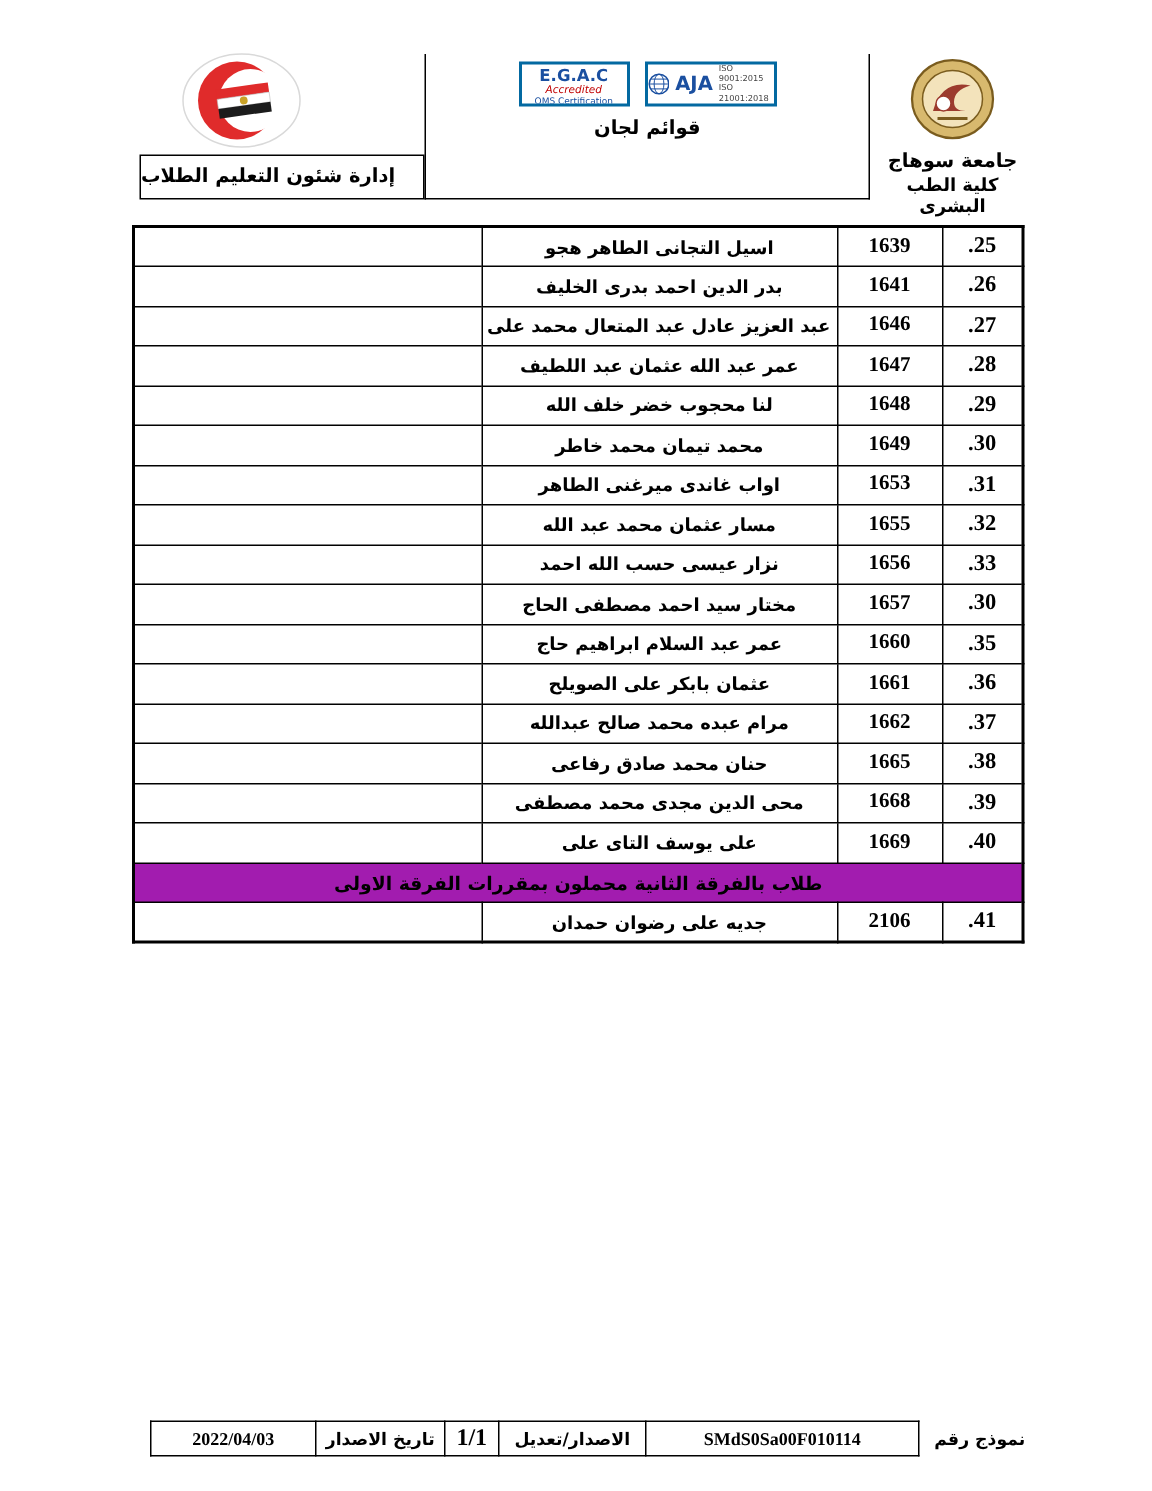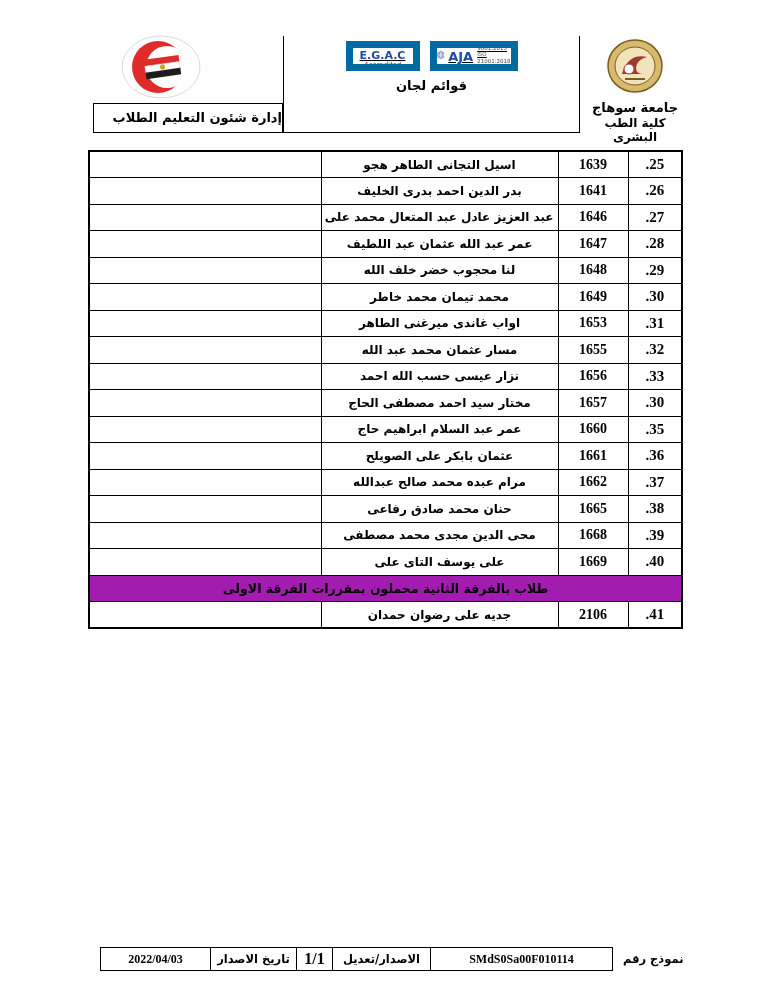--- a/index.html
+++ b/index.html
@@ -23,35 +23,35 @@
   }
   .univ-line1 { font-size: 13px; font-weight: bold; margin-top: 2px; }
   .univ-line2 { font-size: 12px; font-weight: bold; margin-top: 1px; }
 
   .center-block {
     position: absolute; top: 36px; left: 283px; width: 297px; height: 97px;
     border-left: 1px solid #000; border-right: 1px solid #000; border-bottom: 1px solid #000;
     text-align: center;
   }
   .certs { display: flex; justify-content: center; gap: 10px; margin-top: 5px; direction: ltr; }
-  .cert { background: #fff; border: 7px solid #0369a1; height: 30px; overflow: hidden; text-decoration: underline; }
+  .cert { background: #fff; border: 2px solid #0369a1; height: 30px; overflow: hidden; }
   .cert.egac { width: 74px; padding-top: 2px; }
   .egac-name { color: #1a4fa0; font-weight: bold; font-size: 11px; line-height: 11px; }
   .egac-acc  { color: #c00000; font-size: 7px; line-height: 8px; font-style: italic; }
   .egac-sub  { color: #1a4fa0; font-size: 6px; line-height: 7px; }
-  .cert.aja { width: 88px; display: flex; align-items: flex-end; justify-content: center; gap: 4px; }
+  .cert.aja { width: 88px; display: flex; align-items: center; justify-content: center; gap: 4px; }
   .aja-name { color: #1a4fa0; font-weight: bold; font-size: 13px; }
   .aja-subs { font-size: 5.5px; color: #444; text-align: left; line-height: 6.5px; direction: ltr; }
   .title1 { font-weight: bold; font-size: 13px; margin-top: 7px; }
   .title2 { font-weight: bold; font-size: 15px; margin-top: 3px; }
 
   .faculty-logo { position: absolute; top: 34px; left: 120px; }
   .dept-box {
     position: absolute; top: 103px; left: 93px; width: 190px; height: 30px;
-    border: 1px solid #000; line-height: 28px; text-align: right;
+    border: 1px solid #000; line-height: 28px; text-align: left;
     font-weight: bold; font-size: 13px;
   }
 
   
   .roster {
     position: absolute; top: 150px; left: 88px; width: 593px;
     border-collapse: collapse; table-layout: fixed; direction: rtl;
     border: 2px solid #000;
   }
   .roster td {

